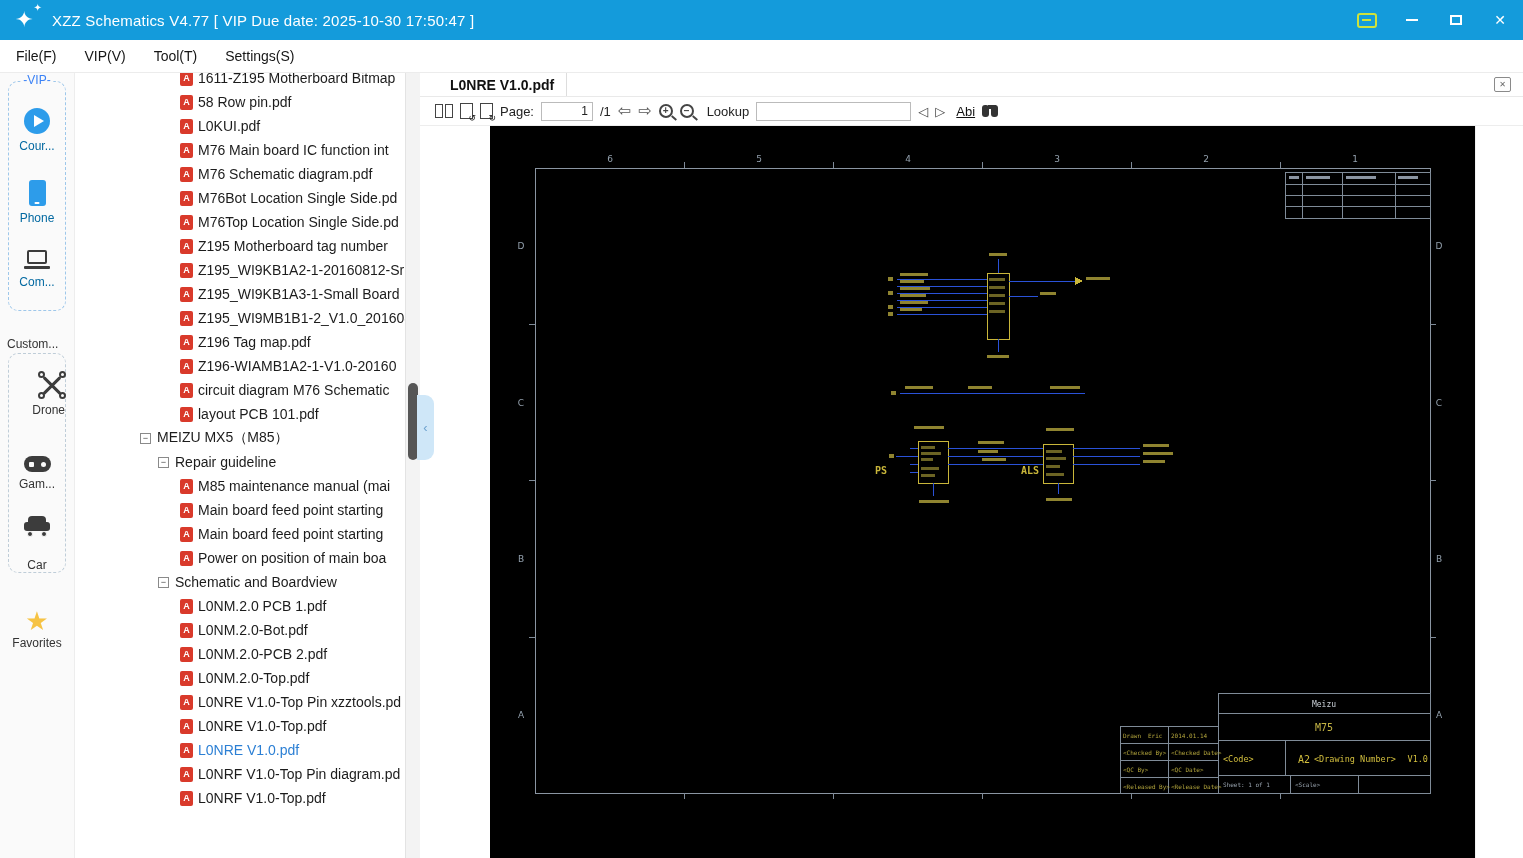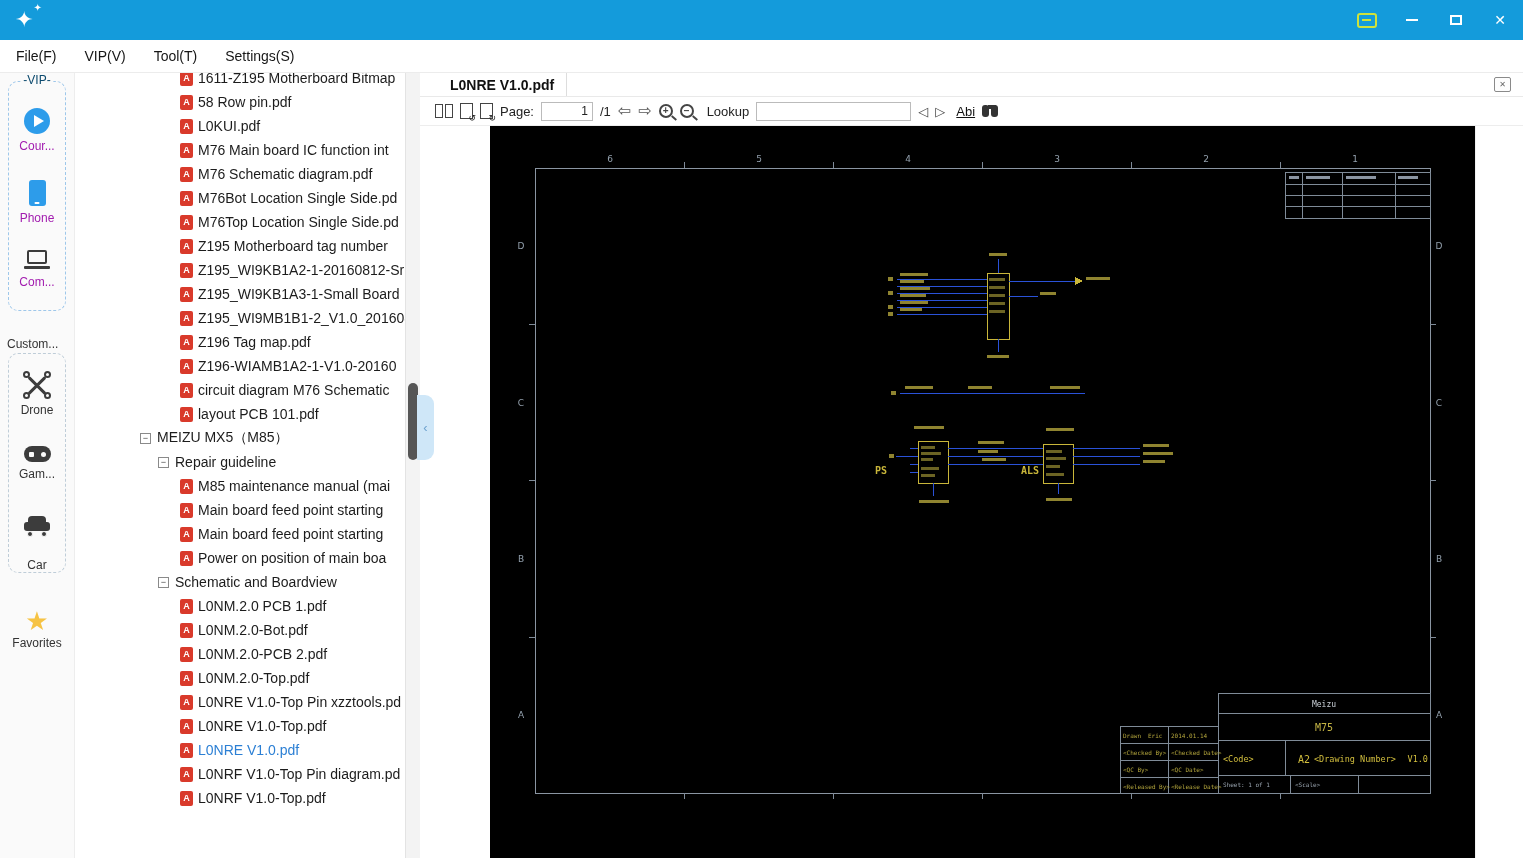--- a/index.html
+++ b/index.html
@@ -38,24 +38,24 @@
   .home{font-size:15px;color:#444;line-height:1;}
 
   
   .main{flex:1;display:flex;min-height:0;position:relative;}
 
   
   .iconbar{width:75px;background:#fafafa;border-right:1px solid #ededed;position:relative;flex:0 0 auto;}
   .groupbox{position:absolute;left:8px;width:58px;border:1.5px dashed #9ec7ea;border-radius:10px;}
   .vipbox{top:8px;height:230px;}
   .custombox{top:280px;height:220px;border-color:#bfcdd8;}
-  .groupbox .boxlabel{position:absolute;top:-9px;left:50%;transform:translateX(-50%);background:#fafafa;padding:0 3px;font-size:12px;color:#0c4a6e;white-space:nowrap;text-align:right;}
+  .groupbox .boxlabel{position:absolute;top:-9px;left:50%;transform:translateX(-50%);background:#fafafa;padding:0 3px;font-size:12px;color:#3b82f6;white-space:nowrap;text-align:right;}
   .side-item{position:absolute;left:0;width:100%;display:flex;flex-direction:column;align-items:center;gap:5px;}
   .side-label{font-size:12px;}
-  .side-label.blue{color:#a21caf;}
+  .side-label.blue{color:#0369a1;}
   .side-label.dark{color:#333;}
   .custom-label{position:absolute;top:264px;left:7px;font-size:12px;color:#333;}
   .icon-play{width:26px;height:26px;border-radius:50%;background:#2d9cea;position:relative;}
   .icon-play::after{content:"";position:absolute;left:10px;top:7px;border-left:10px solid #fff;border-top:6px solid transparent;border-bottom:6px solid transparent;}
   .icon-phone{width:17px;height:26px;background:#2d9cea;border-radius:3px;position:relative;}
   .icon-phone::after{content:"";position:absolute;left:50%;bottom:2px;transform:translateX(-50%);width:5px;height:2px;background:#fff;border-radius:1px;}
   .icon-laptop{width:26px;height:20px;position:relative;}
   .icon-laptop i{position:absolute;left:3px;top:0;width:20px;height:14px;border:2px solid #3c3c3c;border-radius:2px;display:block;}
   .icon-laptop::after{content:"";position:absolute;left:0;bottom:1px;width:26px;height:3px;background:#3c3c3c;border-radius:1px;}
   .icon-drone{width:26px;height:26px;position:relative;}
@@ -147,20 +147,21 @@
 </head>
 <body>
 
 <div class="app">
 
   <div class="titlebar">
     <div class="logo">
         <span class="big">✦</span>
         <span class="small">✦</span>
       </div>
+    <div class="title-text">XZZ Schematics V4.77 [ VIP Due date: 2025-10-30 17:50:47 ]</div>
     <div class="titlebar-right">
       <div class="vip-card"></div>
       <div class="win-btn">
           <span class="minbar"></span>
         </div>
       <div class="win-btn">
           <span class="maxbox"></span>
         </div>
       <div class="win-btn">✕</div>
     </div>
@@ -191,32 +192,32 @@
           <div class="icon-laptop">
               <i></i>
             </div>
           <div class="side-label blue">Com...</div>
         </div>
       </div>
 
       <div class="custom-label">Custom...</div>
 
       <div class="groupbox custombox">
-        <div class="side-item" style="top:18px;">
+        <div class="side-item" style="top:18px;align-items:flex-end;">
           <div class="icon-drone">
               <span class="a1"></span>
               <span class="a2"></span>
               <span class="r r1"></span>
               <span class="r r2"></span>
               <span class="r r3"></span>
               <span class="r r4"></span>
             </div>
           <div class="side-label dark">Drone</div>
         </div>
-        <div class="side-item" style="top:92px;">
+        <div class="side-item" style="top:102px;">
           <div class="icon-pad"></div>
           <div class="side-label dark">Gam...</div>
         </div>
         <div class="side-item" style="top:162px;gap:24px;">
           <div class="icon-car">
               <span class="w1"></span>
               <span class="w2"></span>
             </div>
           <div class="side-label dark">Car</div>
         </div>

